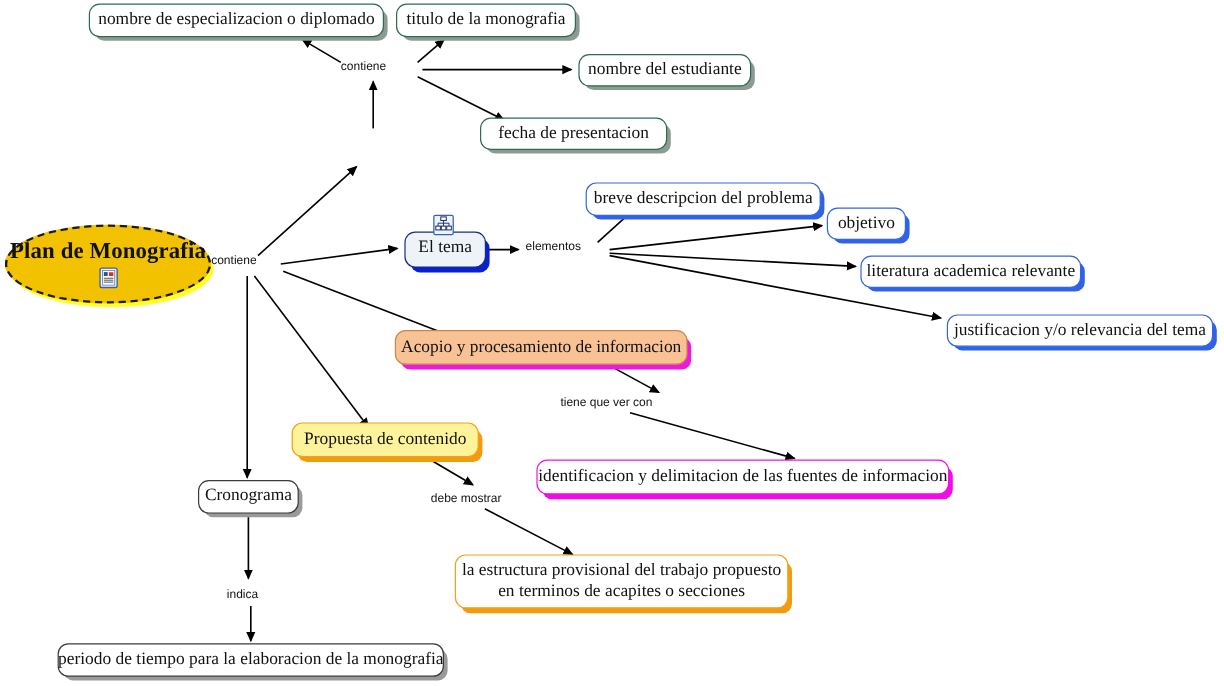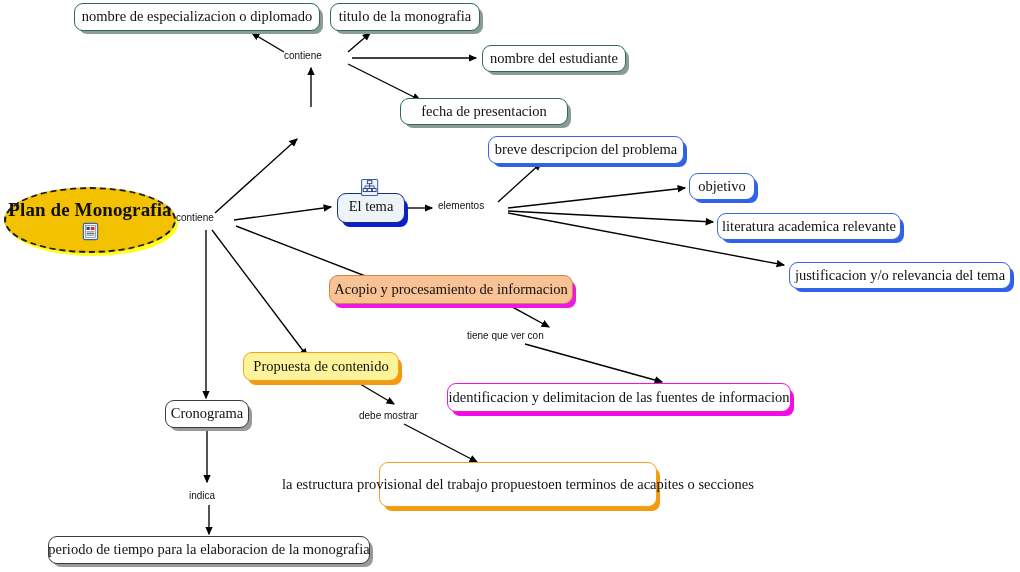--- a/index.html
+++ b/index.html
@@ -211,21 +211,21 @@
   </div>
 
   <div class="node n-green" style="left:330px; top:3px; width:150px; height:28px;">
     <span>titulo de la monografia</span>
   </div>
 
   <div class="node n-green" style="left:482px; top:45px; width:144px; height:27px;">
     <span>nombre del estudiante</span>
   </div>
 
-  <div class="node n-green" style="left:400px; top:98px; width:168px; height:27px;">
+  <div class="node n-green" style="left:400px; top:98px; width:156px; height:27px;">
     <span>fecha de presentacion</span>
   </div>
 
 
   <div class="node n-tema has-icon" style="left:337px; top:193px; width:68px; height:30px;">
     <span>El tema</span>
     <span class="tema-icon-wrap">
       <svg class="mini-icon" viewBox="0 0 20 20">
         <rect x="1.5" y="1.5" width="17" height="17" rx="1.4" fill="#eef4fb" stroke="#3a5fb0" stroke-width="1.1"></rect>
         <g stroke="#1b2f6e" stroke-width="0.85" fill="none">
@@ -236,21 +236,21 @@
           <line x1="14.8" y1="8.4" x2="14.8" y2="11"></line>
         </g>
         <rect x="7.6" y="2.9" width="4.8" height="3.1" fill="#ffffff" stroke="#1b2f6e" stroke-width="0.9"></rect>
         <rect x="3.2" y="11" width="4" height="3.3" fill="#ffffff" stroke="#1b2f6e" stroke-width="0.9"></rect>
         <rect x="8" y="11" width="4" height="3.3" fill="#ffffff" stroke="#1b2f6e" stroke-width="0.9"></rect>
         <rect x="12.8" y="11" width="4" height="3.3" fill="#ffffff" stroke="#1b2f6e" stroke-width="0.9"></rect>
       </svg>
     </span>
   </div>
 
-  <div class="node n-blue" style="left:488px; top:136px; width:196px; height:28px;">
+  <div class="node n-blue" style="left:488px; top:152px; width:196px; height:28px;">
     <span>breve descripcion del problema</span>
   </div>
 
   <div class="node n-blue" style="left:689px; top:173px; width:66px; height:27px;">
     <span>objetivo</span>
   </div>
 
   <div class="node n-blue" style="left:717px; top:213px; width:184px; height:27px;">
     <span>literatura academica relevante</span>
   </div>
@@ -264,21 +264,21 @@
   </div>
 
   <div class="node n-yellow" style="left:243px; top:352px; width:156px; height:29px;">
     <span>Propuesta de contenido</span>
   </div>
 
   <div class="node n-magenta" style="left:447px; top:383px; width:344px; height:29px;">
     <span>identificacion y delimitacion de las fuentes de informacion</span>
   </div>
 
-  <div class="node n-orange" style="left:379px; top:462px; width:278px; height:45px; flex-direction:row; justify-content:center;">
+  <div class="node n-orange" style="left:379px; top:462px; width:278px; height:45px; flex-direction:column; justify-content:center;">
     <span class="txt2">la estructura provisional del trabajo propuesto</span>
     <span class="ln2">en terminos de acapites o secciones</span>
   </div>
 
   <div class="node n-gray" style="left:165px; top:400px; width:84px; height:28px;">
     <span>Cronograma</span>
   </div>
 
   <div class="node n-gray" style="left:48px; top:536px; width:322px; height:28px;">
     <span>periodo de tiempo para la elaboracion de la monografia</span>

